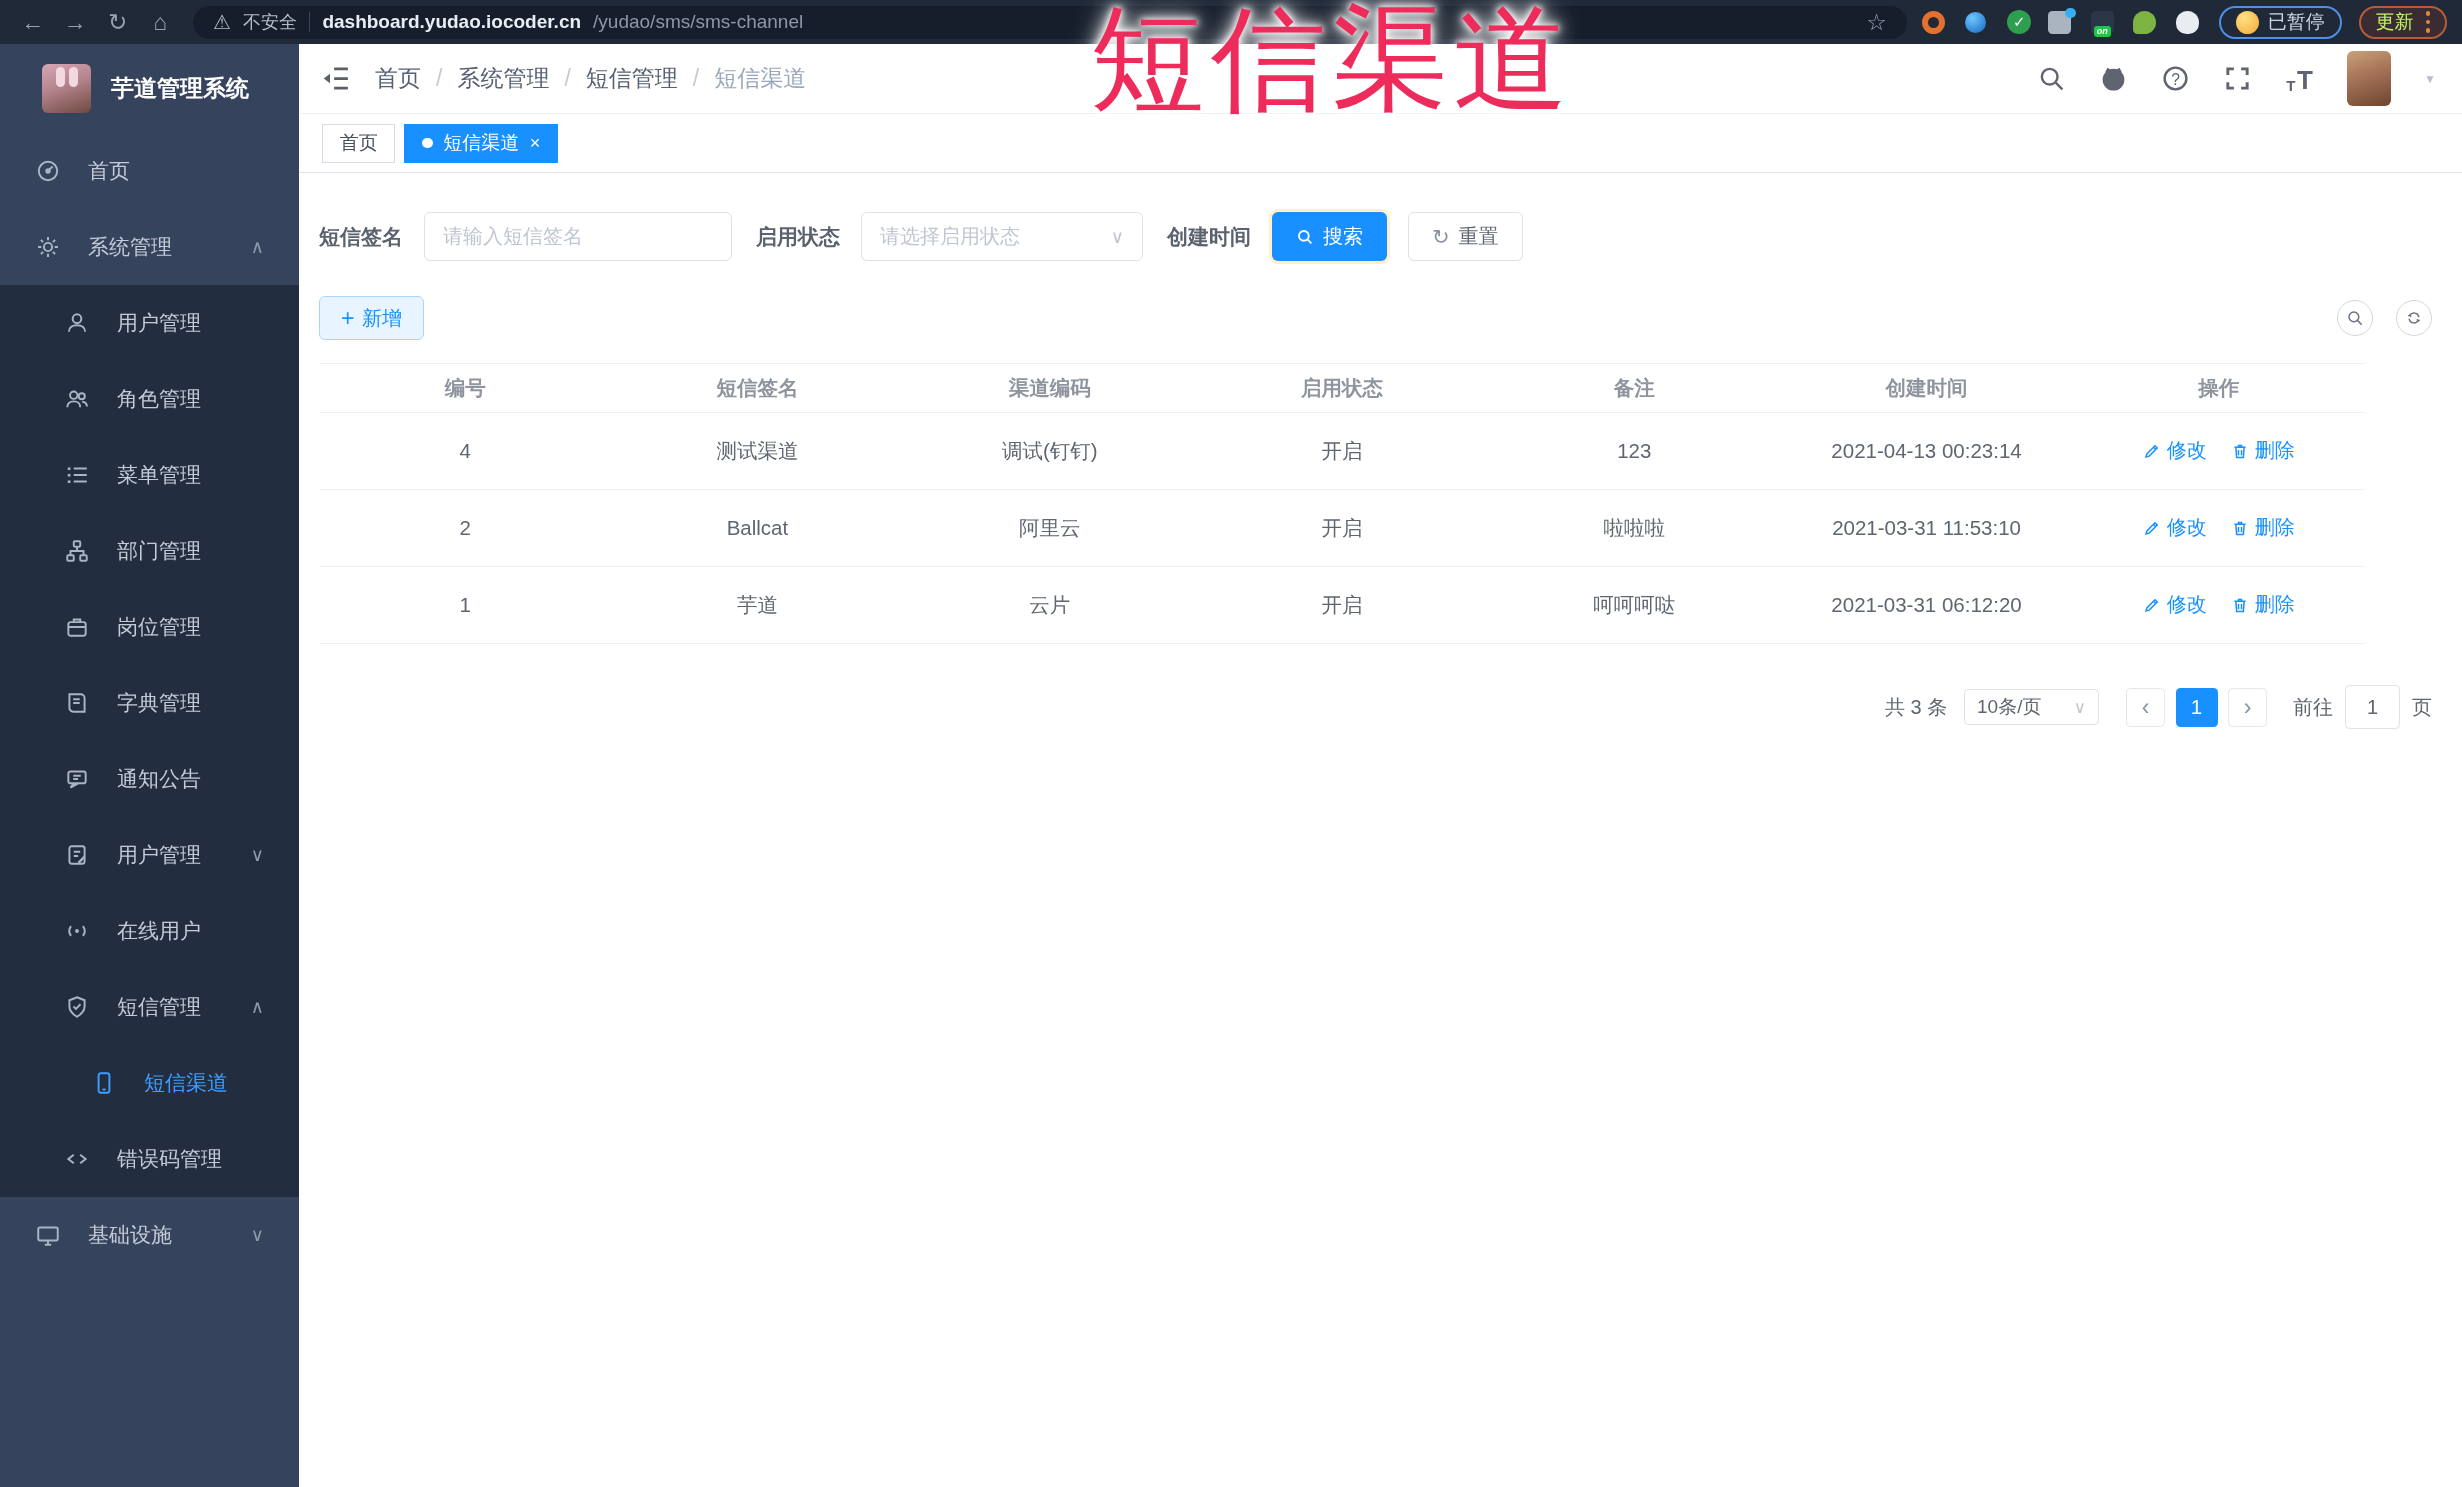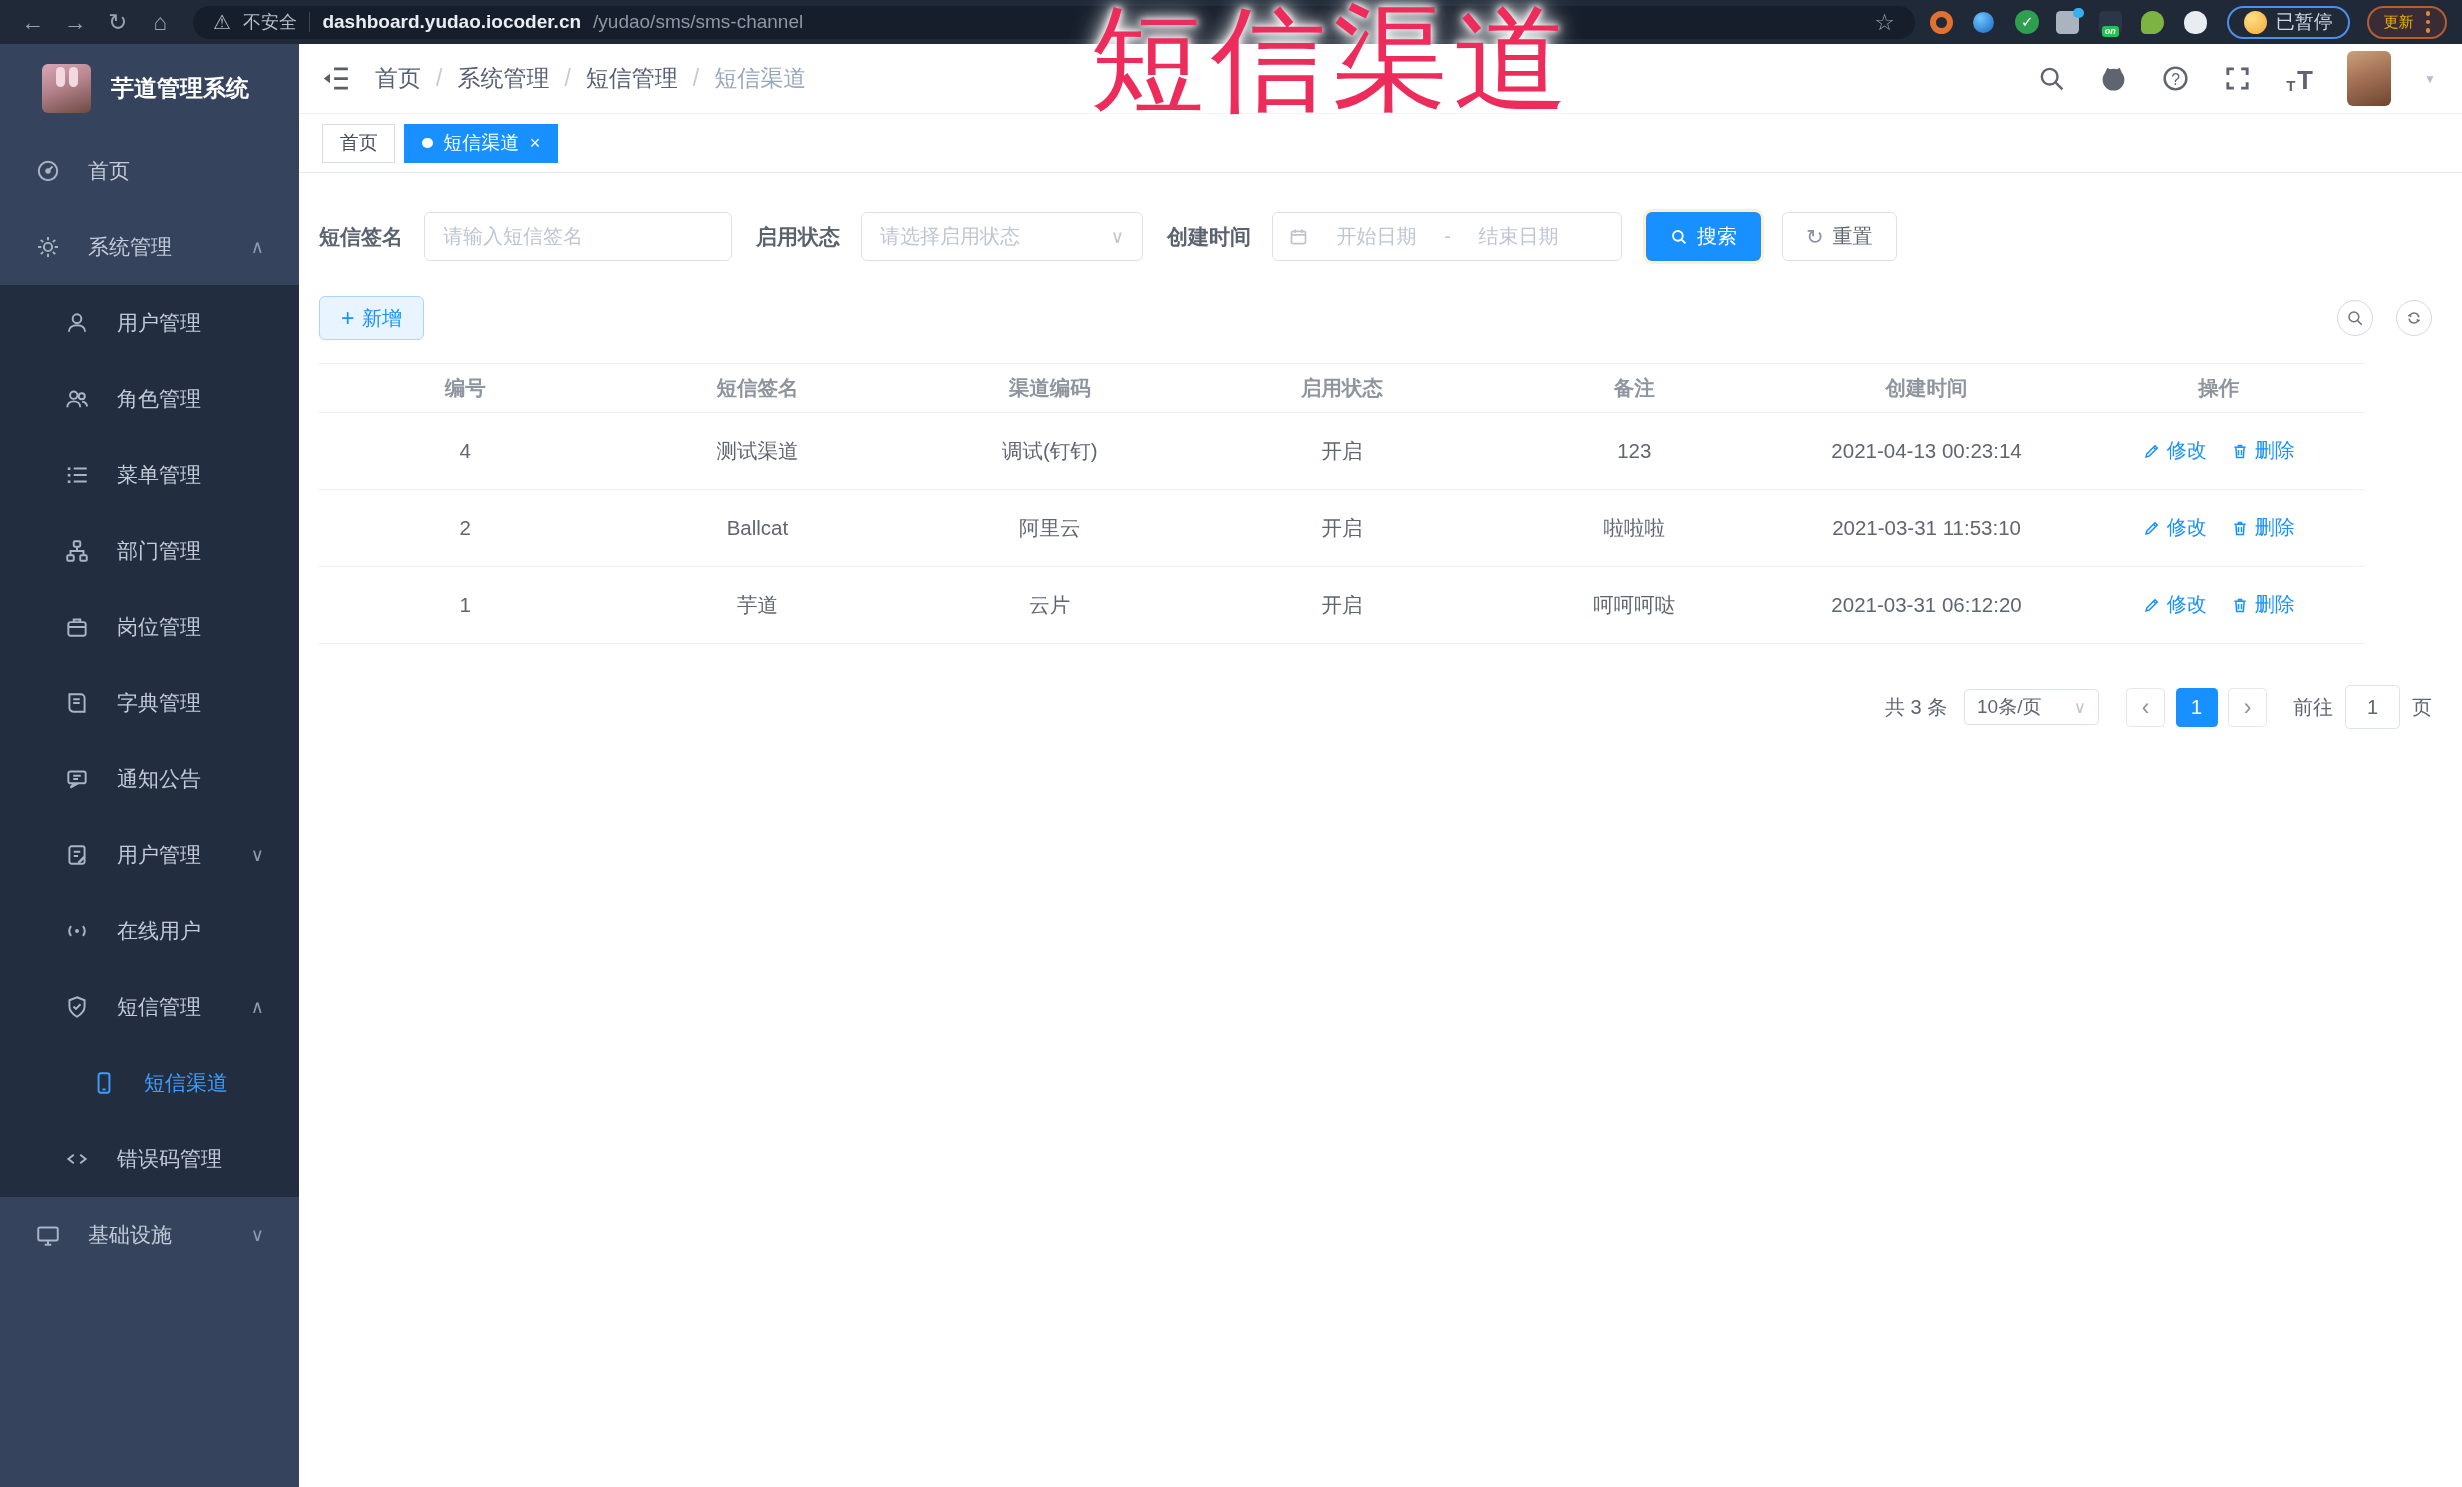--- a/index.html
+++ b/index.html
@@ -30,21 +30,21 @@
   .ext-people::after { content:""; position:absolute; right:-1.5px; top:-1.5px; width:10.6px; height:10.6px; border-radius:50%; background:#35b1f1;}
   .ext-onoff { width:23px; height:23px; background:#2b3647; border-radius:4.5px; display:flex; align-items:flex-end; justify-content:center;}
   .ext-on { background:#27c24c; color:#fff; font-size:9px; line-height:10.6px; border-radius:3px; padding:0 3px; margin-bottom:-3px;}
   .ext-leaf { width:23px; height:23px; border-radius:50% 50% 50% 4.5px; background:#7cb342; }
   .ext-ghost { width:23px; height:23px; background:#e9edf2; border-radius:50% 50% 45% 45%; }
   .pill { height:33px; border-radius:18px; display:flex; align-items:center; padding:0 15px; gap:9px; }
   .pill-paused { border:2.3px solid #4e8fe8; }
   .pill-paused .emoji { width:23px; height:23px; border-radius:50%; background:radial-gradient(circle at 35% 30%,#ffe082,#f2a93b); }
   .pill-paused .txt { color:#cdd6e2; font-size:19px; }
   .pill-update { border:2.3px solid #b85c35; background:rgba(130,55,45,.28); }
-  .pill-update .txt { color:#eab308; font-size:15px; }
+  .pill-update .txt { color:#bef264; font-size:19px; }
   .dots { display:flex; flex-direction:column; gap:3.8px; margin-left:3px; }
   .dots i { width:4.5px; height:4.5px; border-radius:50%; background:#e08a3c; }
 
   
   .overlay-title { position:absolute; left:1090px; top:-16.7px; z-index:60; font-size:115px; letter-spacing:6px;
     color:#ee2c5c; font-weight:500; pointer-events:none;
     text-shadow:0 0 6px #fff,0 0 12px #fff,0 0 20px rgba(255,255,255,.95),0 0 30px rgba(255,255,255,.8); }
 
   
   .app { display:flex; height:1444px; }
@@ -428,33 +428,20 @@
           <input class="f-input" placeholder="请输入短信签名" style="">
         </div>
         <span class="f-label">启用状态</span>
         <div class="f-group">
           <div class="f-select">
             <span class="ph">请选择启用状态</span>
             <span class="caret">∨</span>
           </div>
         </div>
         <span class="f-label">创建时间</span>
-        <div class="f-group">
-          <div class="f-date">
-            <span class="cal">
-              <svg viewBox="0 0 24 24" fill="none" stroke="currentColor" stroke-width="2">
-                  <rect x="4" y="6" width="16" height="14" rx="2"></rect>
-                  <path d="M4 10h16M8 4v4M16 4v4"></path>
-                </svg>
-            </span>
-            <input class="d-in" placeholder="开始日期" style="">
-            <span class="d-dash">-</span>
-            <input class="d-in" placeholder="结束日期" style="">
-          </div>
-        </div>
         <button class="btn btn-primary">
           <svg viewBox="0 0 24 24" width="18" height="18" fill="none" stroke="#fff" stroke-width="2.4">
               <circle cx="10.5" cy="10.5" r="6.5"></circle>
               <path d="M15.5 15.5L20.5 20.5"></path>
             </svg>
           <span>搜索</span>
         </button>
         <button class="btn btn-plain">
           <span class="rg">↻</span>
           <span>重置</span>

